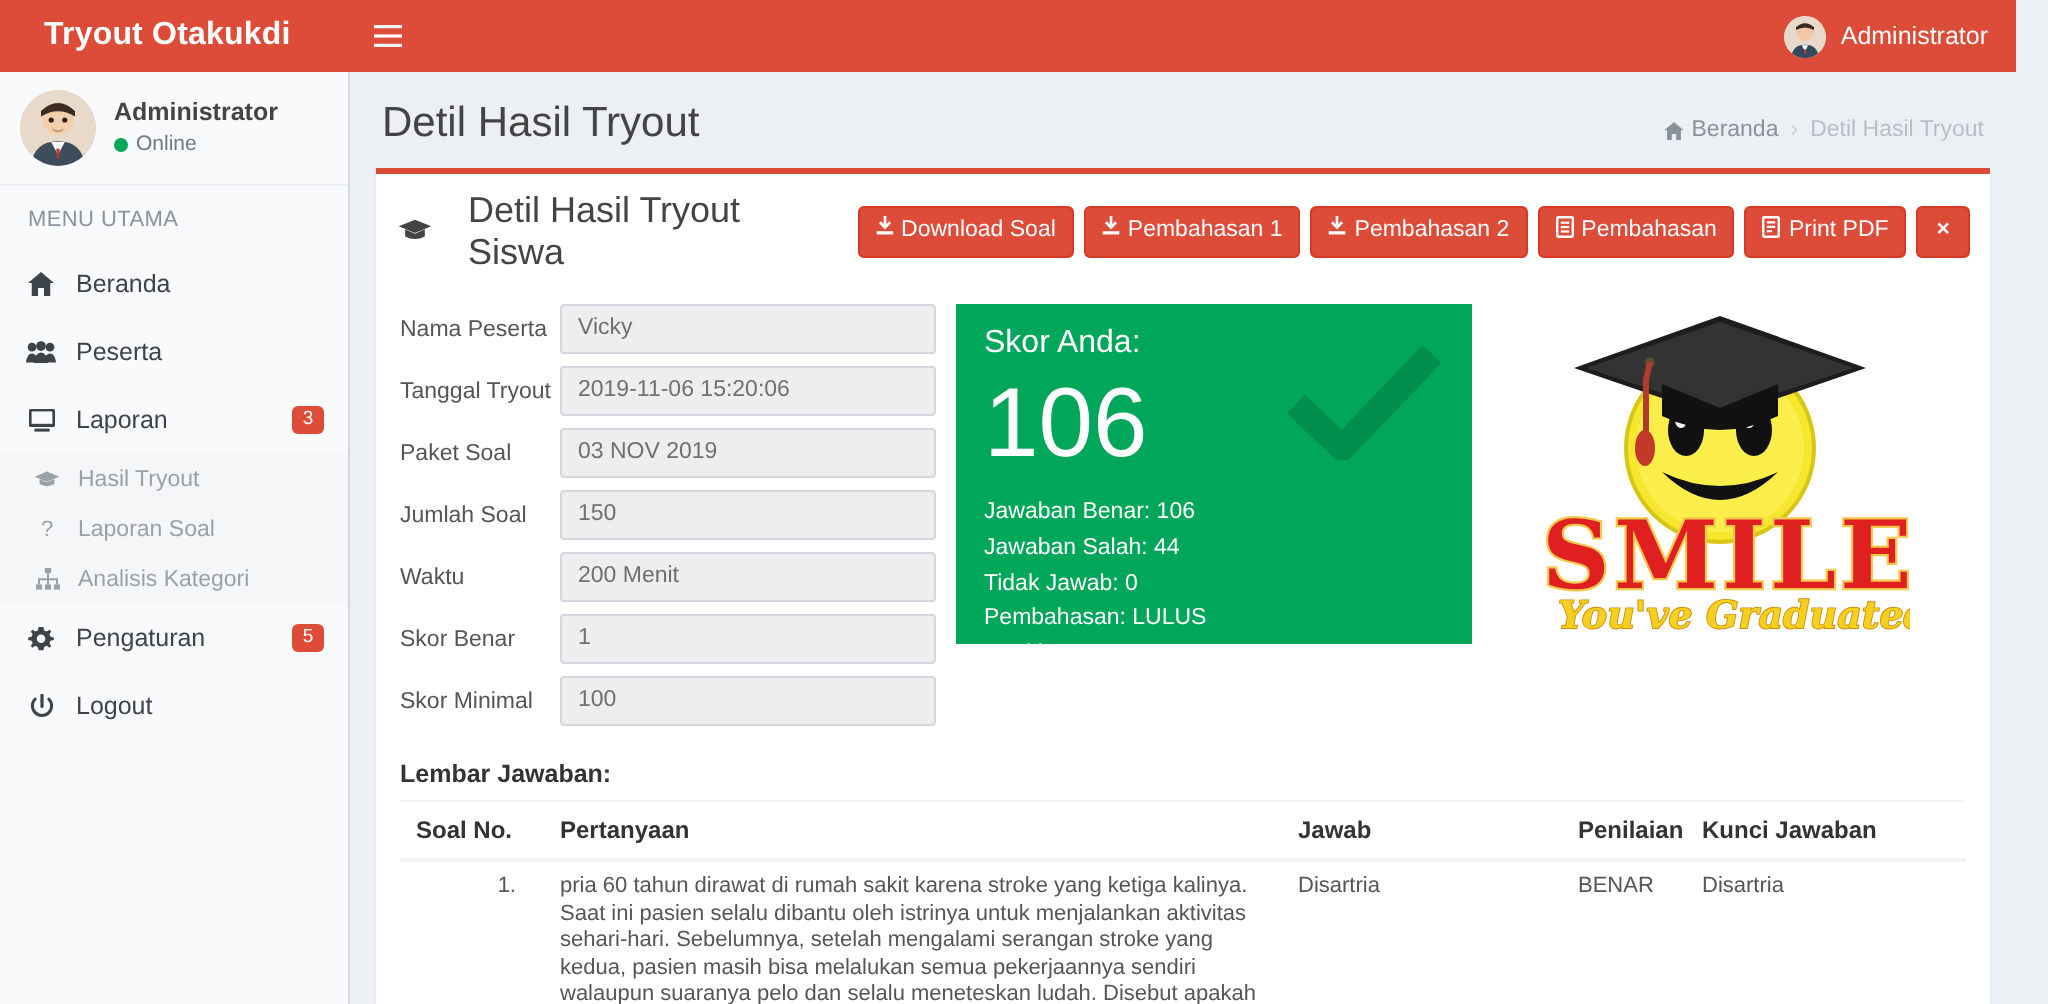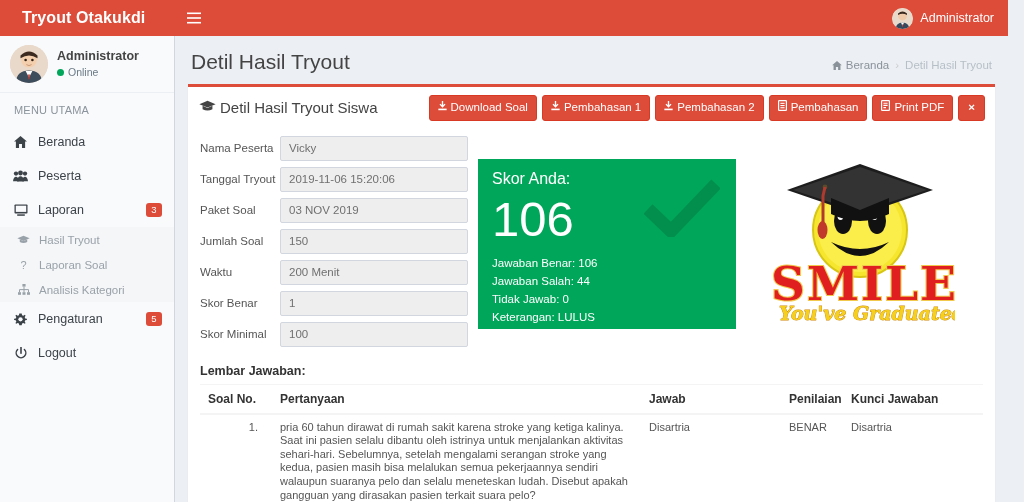--- a/index.html
+++ b/index.html
@@ -96,34 +96,34 @@
 
   
   .box {
     background: #fff; margin: 0 13px; border-top: 3px solid #dd4b39;
     box-shadow: 0 1px 1px rgba(0,0,0,.08); min-height: 420px;
   }
   .box-header {
     display: flex; align-items: center; padding: 8px 10px 7px 11px; gap: 8px;
     min-height: 36px;
   }
-  .box-title { font-size: 15px; color: #444; display: flex; align-items: center; gap: 4px; }
+  .box-title { font-size: 18px; color: #444; display: flex; align-items: center; gap: 18px; }
   .box-tools { margin-left: auto; display: flex; gap: 5px; align-items: center; }
   .btn {
     background: #dd4b39; color: #fff; border: 1px solid #d73925;
     border-radius: 3px; font-size: 11.5px; padding: 4px 8px 5px 8px;
     display: inline-flex; align-items: center; gap: 4px; line-height: 1.3;
     font-family: "Liberation Sans", sans-serif; cursor: pointer; white-space: nowrap;
   }
   .btn.close-btn { padding: 4px 9px 5px 9px; font-weight: bold; }
 
   .box-body { padding: 4px 12px 10px 12px; }
 
   
-  .form-area { display: flex; gap: 0; align-items: center; }
+  .form-area { display: flex; gap: 0; }
   .form-col { width: 268px; flex: none; padding-top: 4px; }
   .form-row { display: flex; align-items: center; margin-bottom: 6px; }
   .form-label { width: 80px; font-size: 11.5px; color: #555; flex: none; }
   .form-value {
     flex: 1; background: #eeeeee; border: 1px solid #d2d6de; border-radius: 2px;
     height: 25px; line-height: 23px; padding: 0 8px; font-size: 11.5px; color: #707070;
     overflow: hidden; white-space: nowrap;
   }
 
   
@@ -419,21 +419,21 @@
           </div>
 
           <div class="score-wrap">
             <div class="score-box">
               <div class="score-label">Skor Anda:</div>
               <div class="score-value">106</div>
               <div class="score-list">
                 <div>Jawaban Benar: 106</div>
                 <div>Jawaban Salah: 44</div>
                 <div>Tidak Jawab: 0</div>
-                <div>Keterangan: LULUS</div>
+                <div>Pembahasan: LULUS</div>
                 <div>Ranking: 26</div>
               </div>
               <div class="check-mark">
                 <svg width="76" height="58" viewBox="0 0 76 58">
                     <path d="M4 30 L27 52 L72 5" stroke="#0b3d22" stroke-width="13" fill="none" stroke-linecap="butt" stroke-linejoin="miter"></path>
                   </svg>
               </div>
             </div>
           </div>
 

